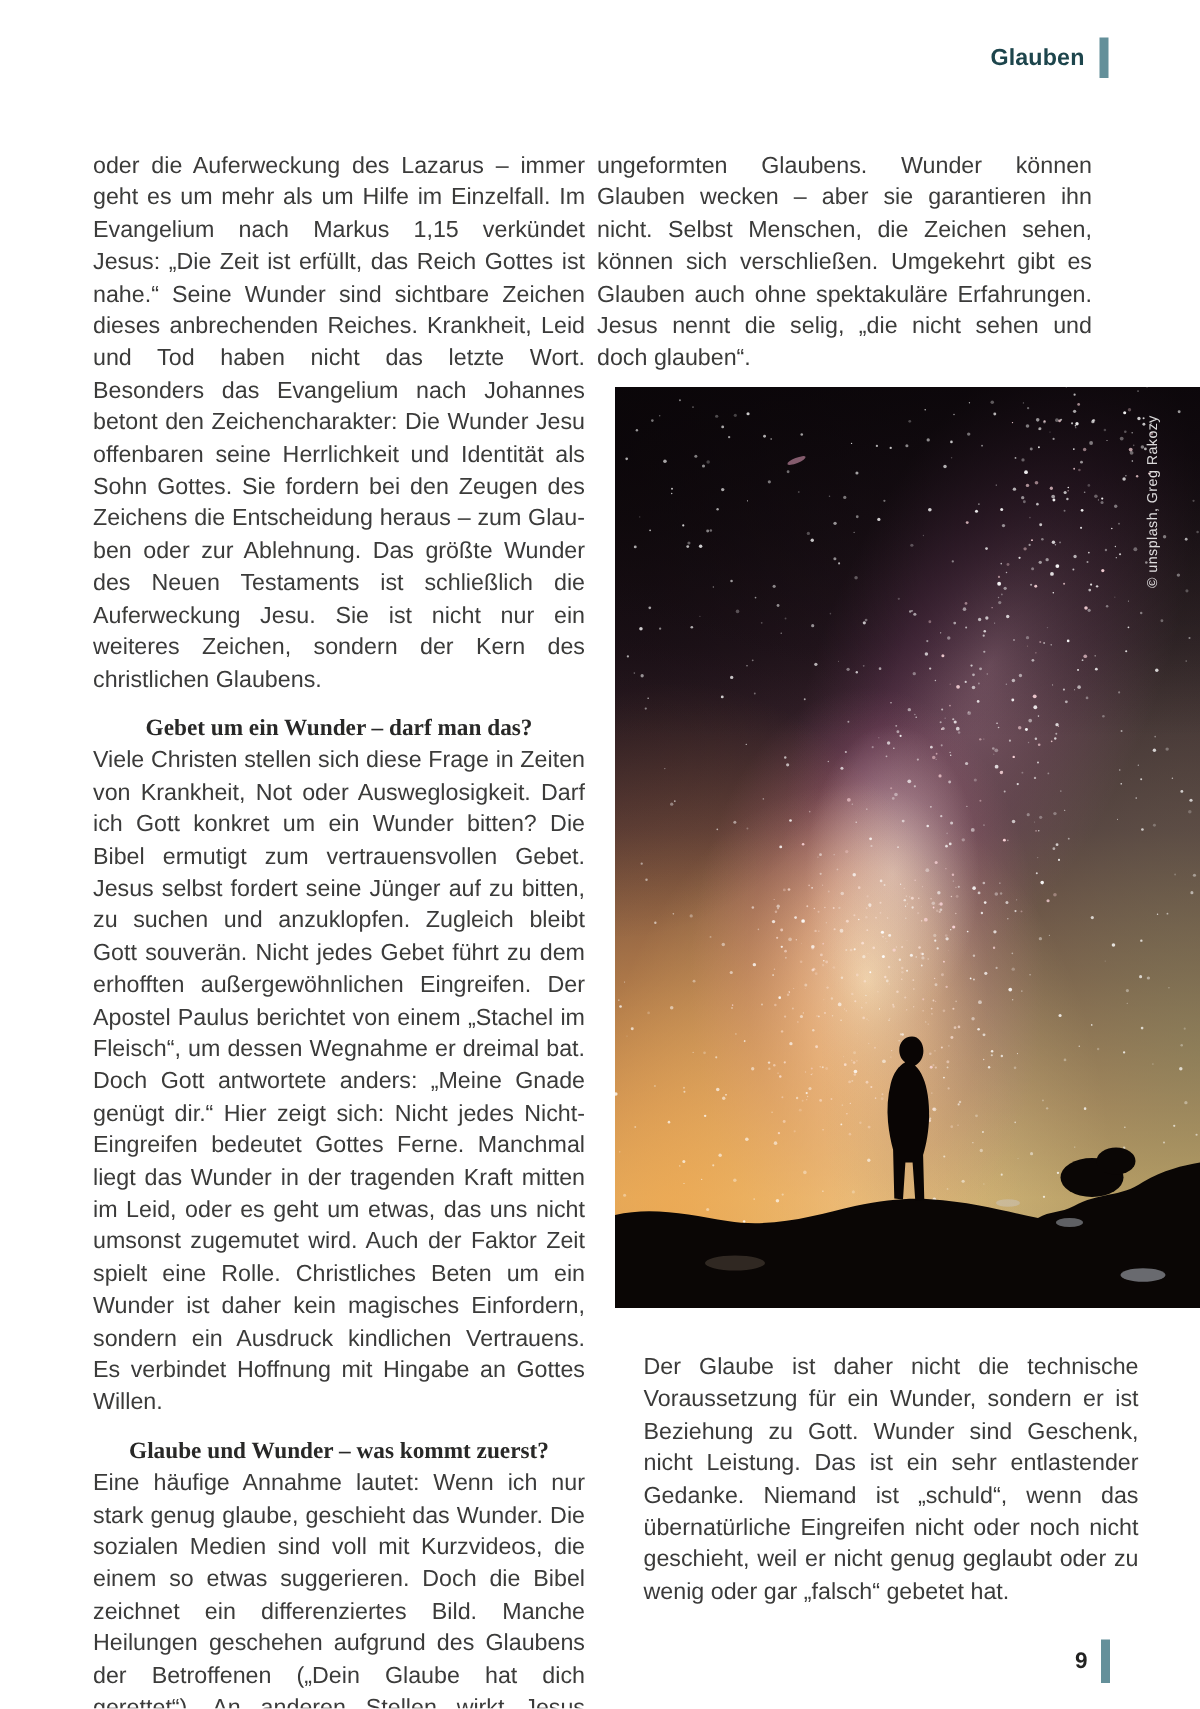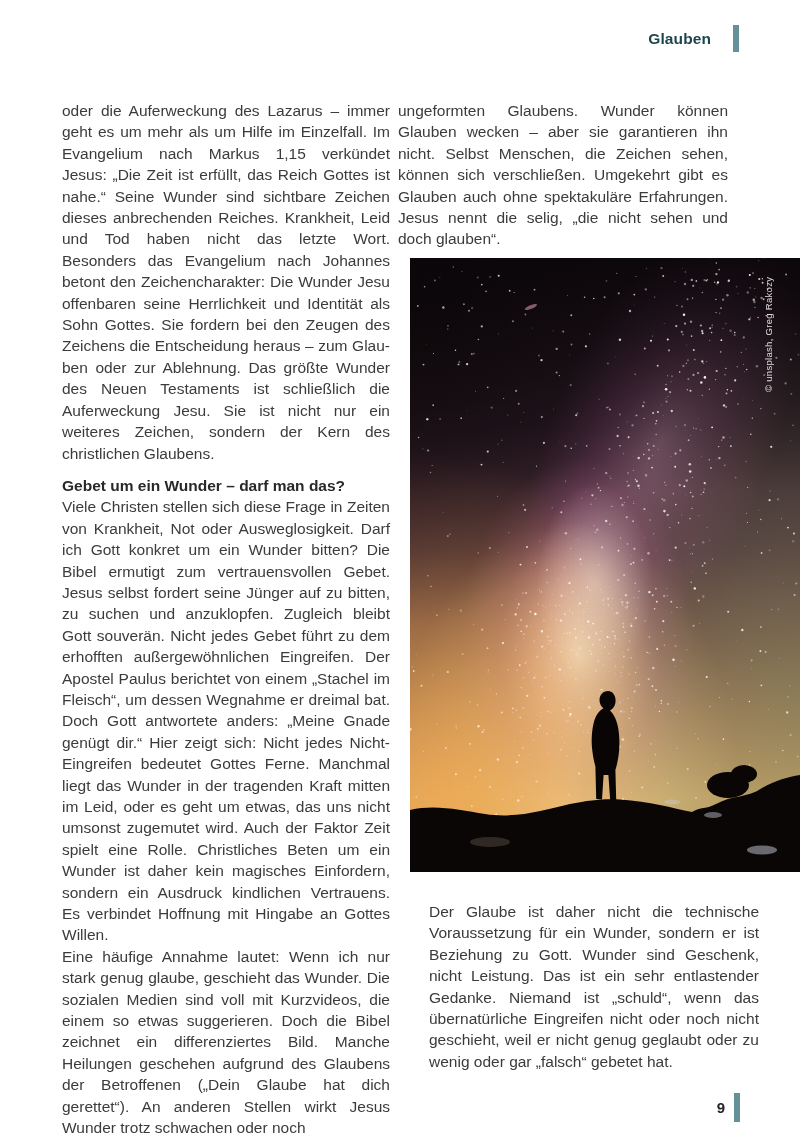--- a/index.html
+++ b/index.html
@@ -13,21 +13,21 @@
     color: #3b3b3a;
     overflow: hidden;
   }
   
   .page-header {
     position: absolute;
     top: 25px;
     right: 61px;
     display: flex;
     align-items: center;
-    gap: 22px;
+    gap: 10px;
     height: 27px;
   }
   .section-title {
     font-size: 15.5px;
     font-weight: 700;
     color: #1d454c;
     letter-spacing: 0.1px;
   }
   .accent-bar {
     width: 6px;
@@ -46,21 +46,22 @@
   .col-left  { left: 62px;  top: 100px; width: 328px; }
   .col-right-top    { left: 398px; top: 100px; width: 330px; }
   .col-right-bottom { left: 429px; top: 901px; width: 330px; }
   .textcol p { margin: 0; }
   .textcol h3 {
     font-size: 15.5px;
     line-height: 21.4px;
     font-weight: 700;
     color: #282827;
     margin: 11px 0 0 0;
-    text-align: left;
+    text-align: center;
+    font-family: Liberation Serif, serif;
   }
   
   .photo {
     position: absolute;
     left: 410px;
     top: 258px;
     width: 390px;
     height: 614px;
     overflow: hidden;
   }
@@ -100,20 +101,21 @@
 
   <div class="page-header">
     <span class="section-title">Glauben</span>
     <span class="accent-bar"></span>
   </div>
 
   <div class="textcol col-left">
     <p>oder die Auferweckung des Lazarus – immer geht es um mehr als um Hilfe im Einzelfall. Im Evan­ge­lium nach Markus 1,15 verkündet Jesus: „Die Zeit ist erfüllt, das Reich Gottes ist nahe.“ Seine Wun­der sind sichtbare Zeichen dieses an­bre­chen­den Reiches. Krankheit, Leid und Tod haben nicht das letzte Wort. Besonders das Evangelium nach Johannes betont den Zeichen­charakter: Die Wun­der Jesu offenbaren seine Herrlichkeit und Iden­tität als Sohn Gottes. Sie fordern bei den Zeugen des Zeichens die Entscheidung heraus – zum Glau­ben oder zur Ablehnung. Das größte Wunder des Neuen Testaments ist schließlich die Auferwe­ckung Jesu. Sie ist nicht nur ein weiteres Zeichen, sondern der Kern des christlichen Glaubens.</p>
     <h3>Gebet um ein Wunder – darf man das?</h3>
     <p>Viele Christen stellen sich diese Frage in Zeiten von Krankheit, Not oder Ausweg­losigkeit. Darf ich Gott konkret um ein Wunder bitten? Die Bibel ermutigt zum vertrauensvollen Gebet. Jesus selbst fordert seine Jünger auf zu bitten, zu suchen und anzuklopfen. Zugleich bleibt Gott souverän. Nicht jedes Gebet führt zu dem erhofften außer­ge­wöhn­lichen Eingreifen. Der Apostel Paulus berichtet von einem „Stachel im Fleisch“, um des­sen Wegnahme er dreimal bat. Doch Gott ant­wor­tete anders: „Meine Gnade genügt dir.“ Hier zeigt sich: Nicht jedes Nicht-Eingreifen bedeutet Got­tes Ferne. Manchmal liegt das Wunder in der tra­genden Kraft mitten im Leid, oder es geht um etwas, das uns nicht umsonst zugemutet wird. Auch der Faktor Zeit spielt eine Rolle. Christliches Beten um ein Wunder ist daher kein magisches Einfordern, sondern ein Ausdruck kindlichen Ver­trauens. Es verbindet Hoffnung mit Hingabe an Gottes Willen.</p>
+    <h3>Glaube und Wunder – was kommt zuerst?</h3>
     <p>Eine häufige Annahme lautet: Wenn ich nur stark genug glaube, geschieht das Wunder. Die sozialen Medien sind voll mit Kurzvideos, die einem so etwas suggerieren. Doch die Bibel zeichnet ein dif­fe­ren­ziertes Bild. Manche Heilungen geschehen aufgrund des Glaubens der Betroffenen („Dein Glaube hat dich gerettet“). An anderen Stellen wirkt Jesus Wunder trotz schwachen oder noch</p>
   </div>
 
   <div class="textcol col-right-top">
     <p>ungeformten Glaubens. Wunder können Glauben wecken – aber sie garantieren ihn nicht. Selbst Menschen, die Zeichen sehen, können sich ver­schließen. Umgekehrt gibt es Glauben auch ohne spektakuläre Erfahrungen. Jesus nennt die selig, „die nicht sehen und doch glauben“.</p>
   </div>
 
   <figure class="photo">
     <svg viewBox="0 0 390 614" preserveAspectRatio="none">
       <defs>

